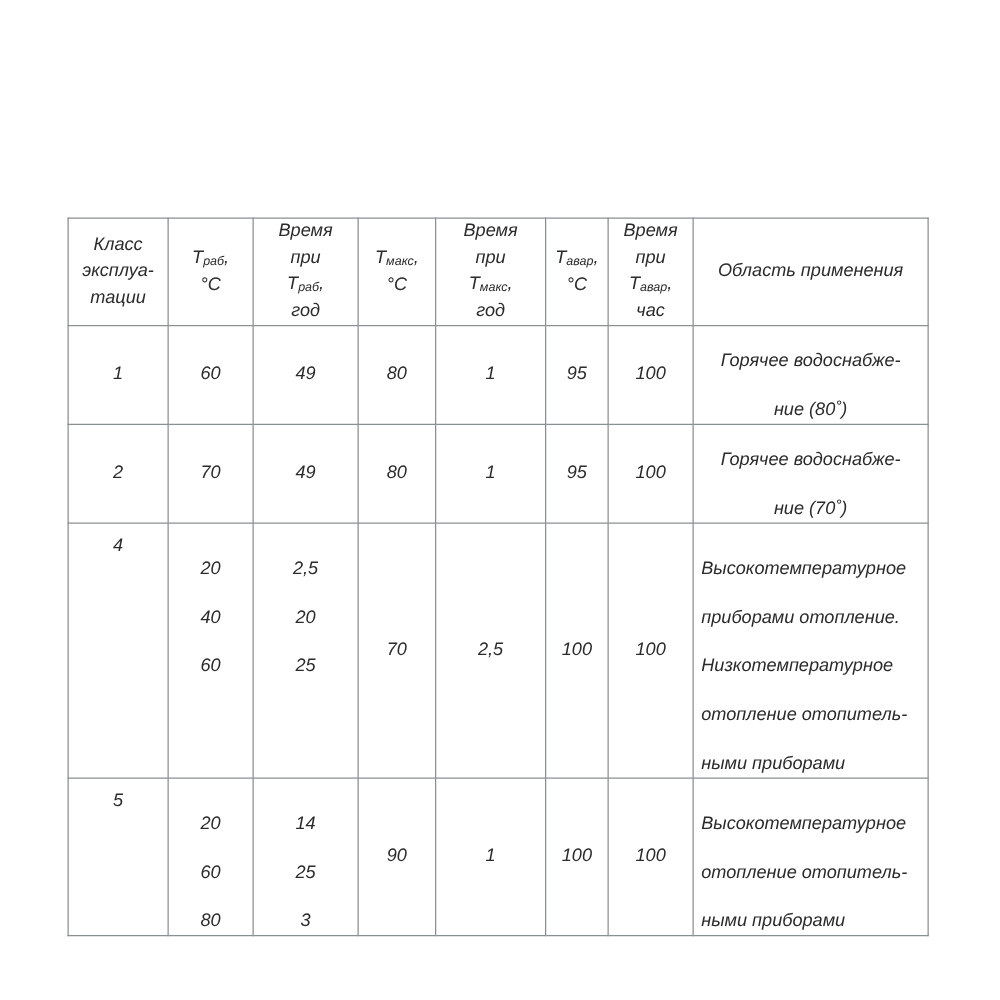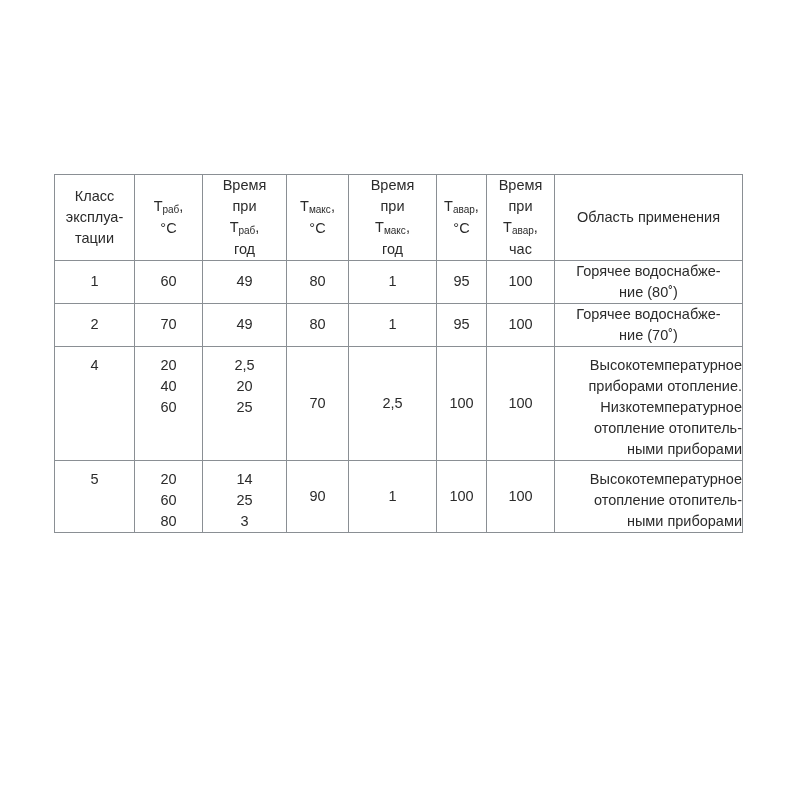--- a/index.html
+++ b/index.html
@@ -20,20 +20,21 @@
   .table-wrap {
     position: absolute;
     left: 54px;
     top: 174px;
     width: 688px;
   }
   table.spec {
     border-collapse: collapse;
     width: 688px;
     table-layout: fixed;
+    font-style: italic;
   }
   table.spec td, table.spec th {
     border: 1px solid #8a8f94;
     padding: 0;
     vertical-align: middle;
     text-align: center;
     font-weight: normal;
     font-size: 14.5px;
     line-height: 1.45;
     color: #2b2b2b;
@@ -50,24 +51,24 @@
   }
   tbody td {
     padding: 7px 3px;
   }
   td.app {
     text-align: left;
     padding-left: 9px;
     padding-right: 6px;
   }
   td.app.center-block {
-    text-align: right;
+    text-align: left;
     padding-left: 6px;
   }
-  .stack span { display: block; }
+  .stack span { display: block; margin-top: 18px; }
   
   col.c0 { width: 80px; }
   col.c1 { width: 68px; }
   col.c2 { width: 84px; }
   col.c3 { width: 62px; }
   col.c4 { width: 88px; }
   col.c5 { width: 50px; }
   col.c6 { width: 68px; }
   col.c7 { width: 188px; }
 </style>

